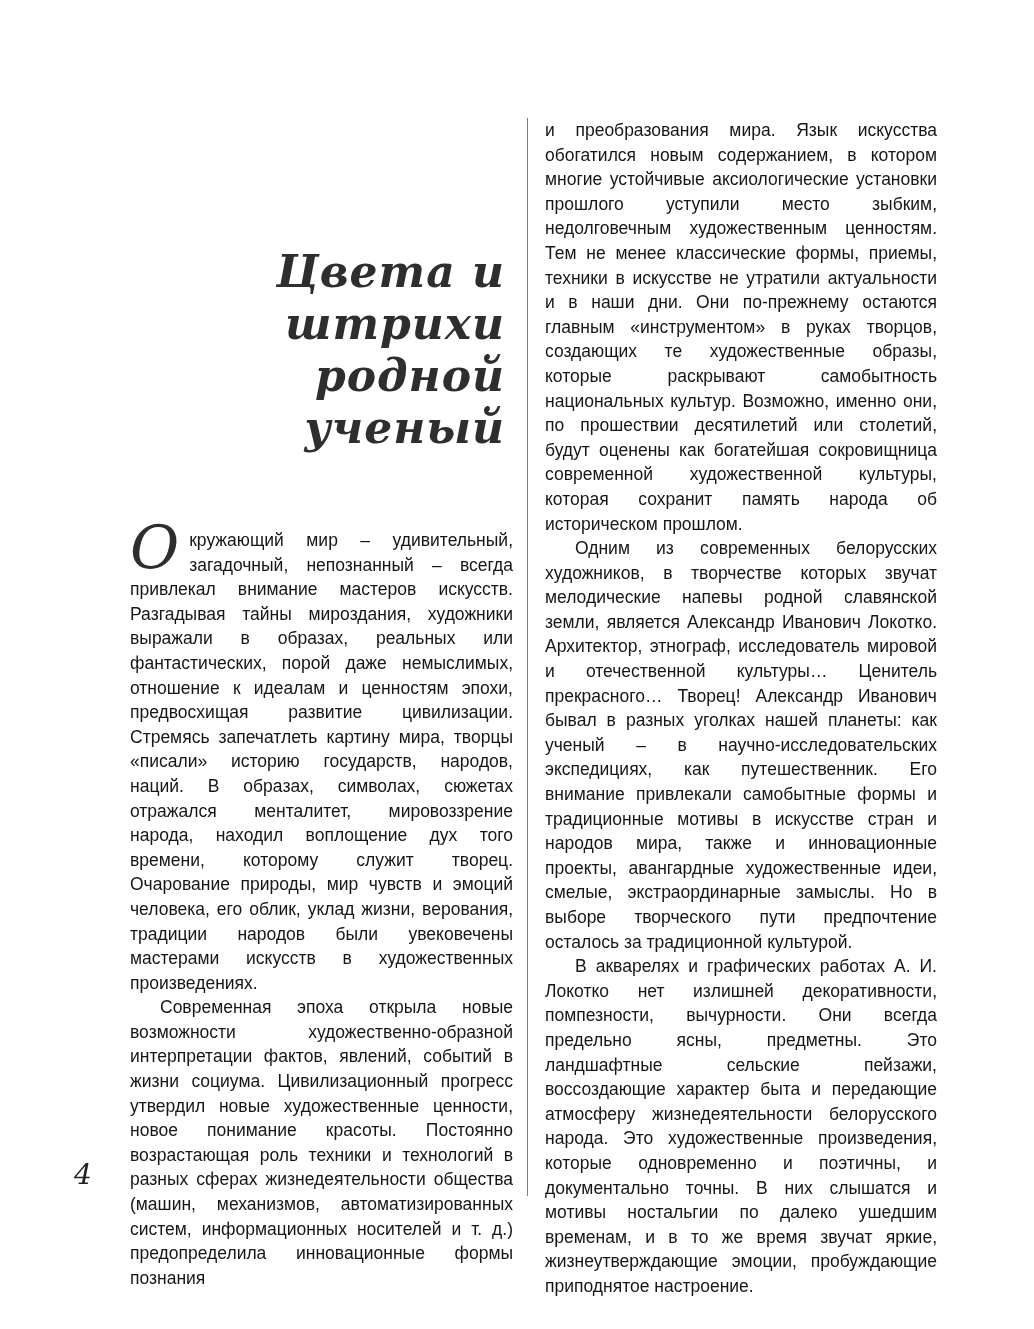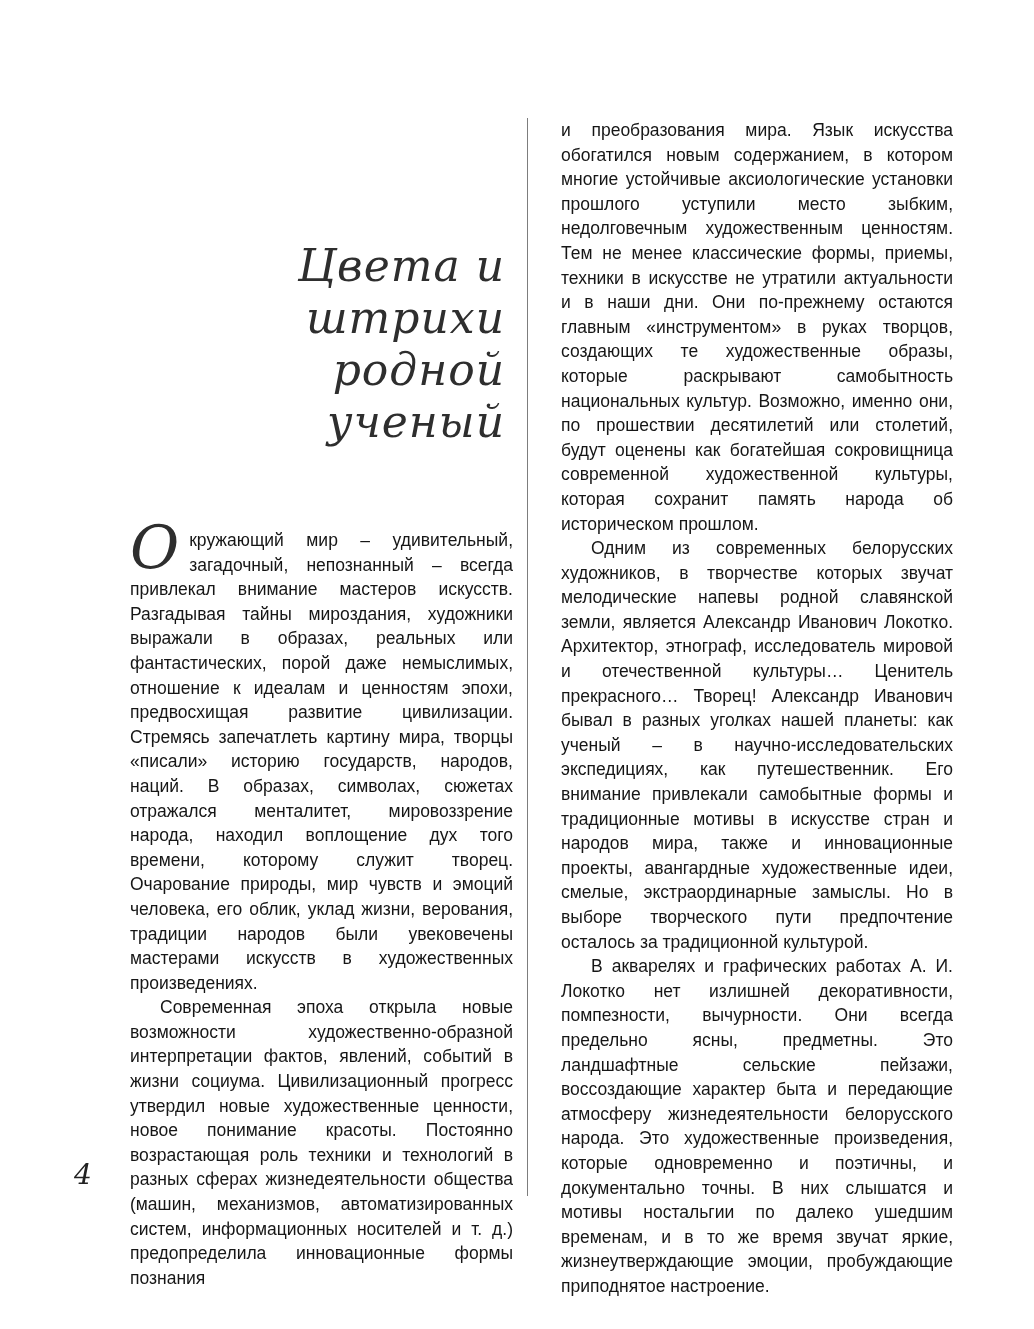--- a/index.html
+++ b/index.html
@@ -11,44 +11,44 @@
     background: #ffffff;
     overflow: hidden;
     font-family: "Liberation Sans", sans-serif;
     color: #1c1c1c;
   }
 
   
   .title-script {
     position: absolute;
     left: 160px;
-    top: 240px;
+    top: 246px;
     width: 345px;
     text-align: right;
     font-family: "DejaVu Serif", serif;
     font-style: italic;
-    font-weight: 400;
+    font-weight: 700;
     font-size: 44px;
     line-height: 1.18;
     color: #2e2e2e;
     letter-spacing: 1px;
   }
 
   
   .col {
     position: absolute;
     text-align: justify;
     font-size: 17.5px;
     line-height: 24.6px;
     color: #161616;
     hyphens: auto;
     -webkit-hyphens: auto;
   }
   .col.left  { left: 130px; top: 528px; width: 383px; }
-  .col.right { left: 561px; top: 118px; width: 392px; }
+  .col.right { left: 545px; top: 118px; width: 392px; }
 
   .p { margin: 0; }
   .p.indent { text-indent: 30px; }
 
   
   .dropcap {
     float: left;
     font-family: "DejaVu Serif", serif;
     font-style: italic;
     font-size: 60px;

